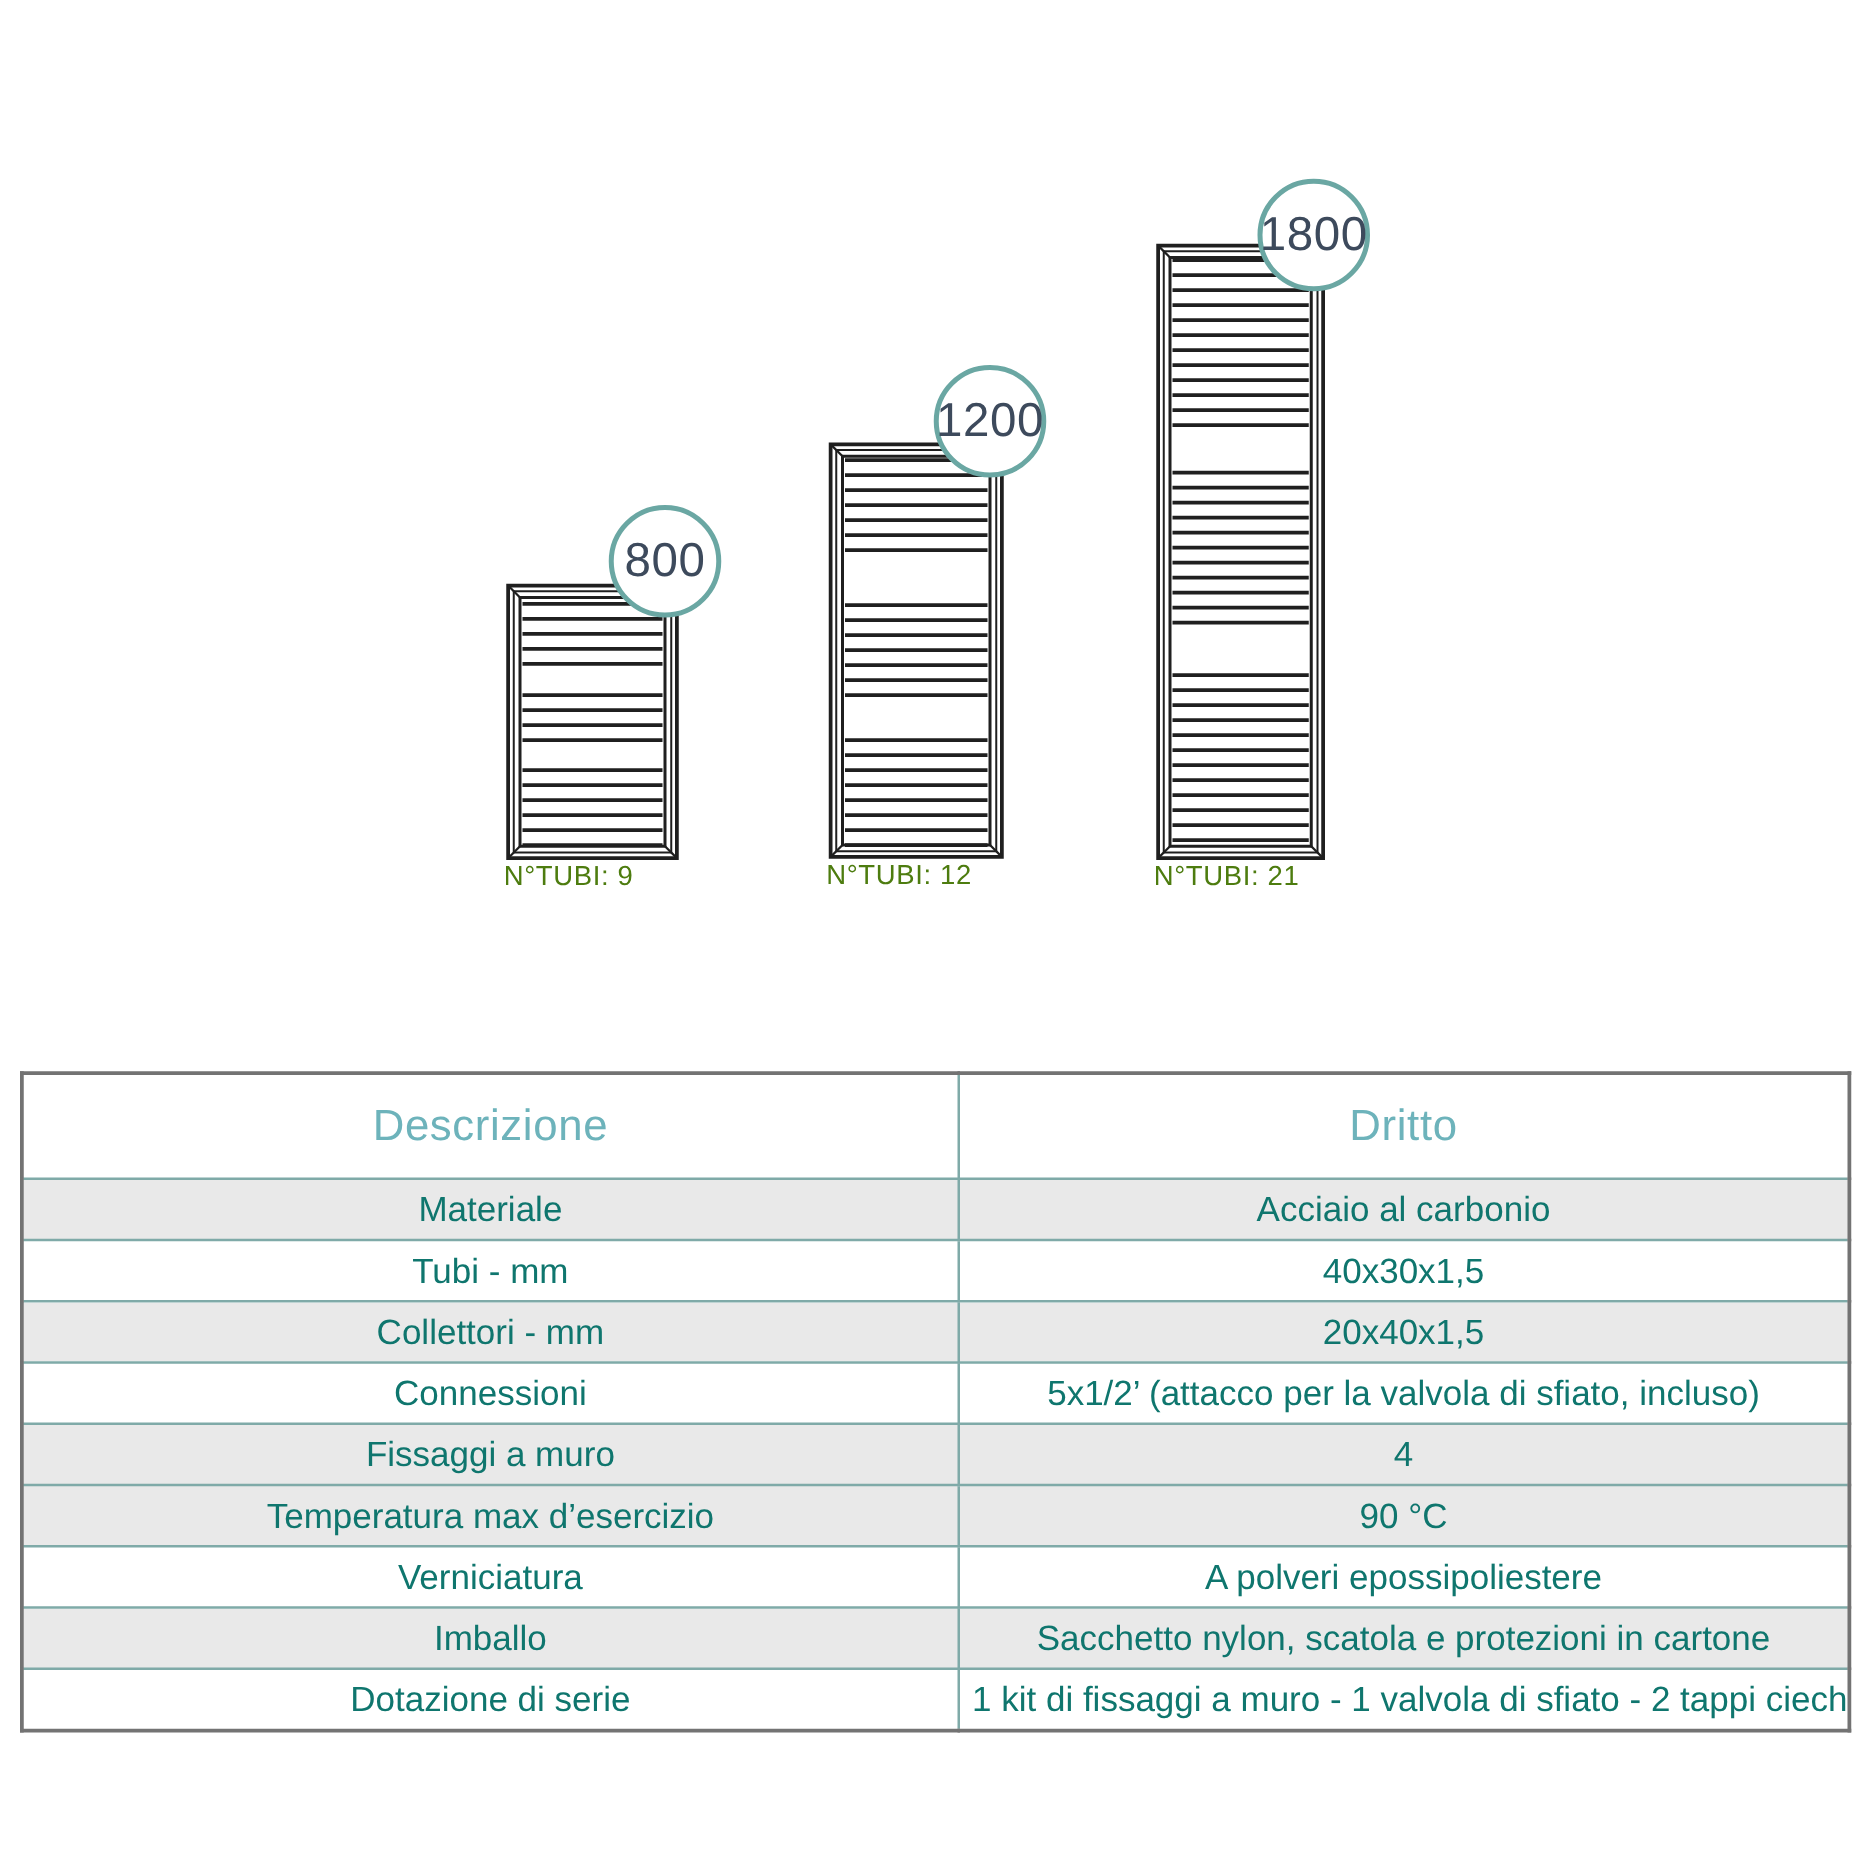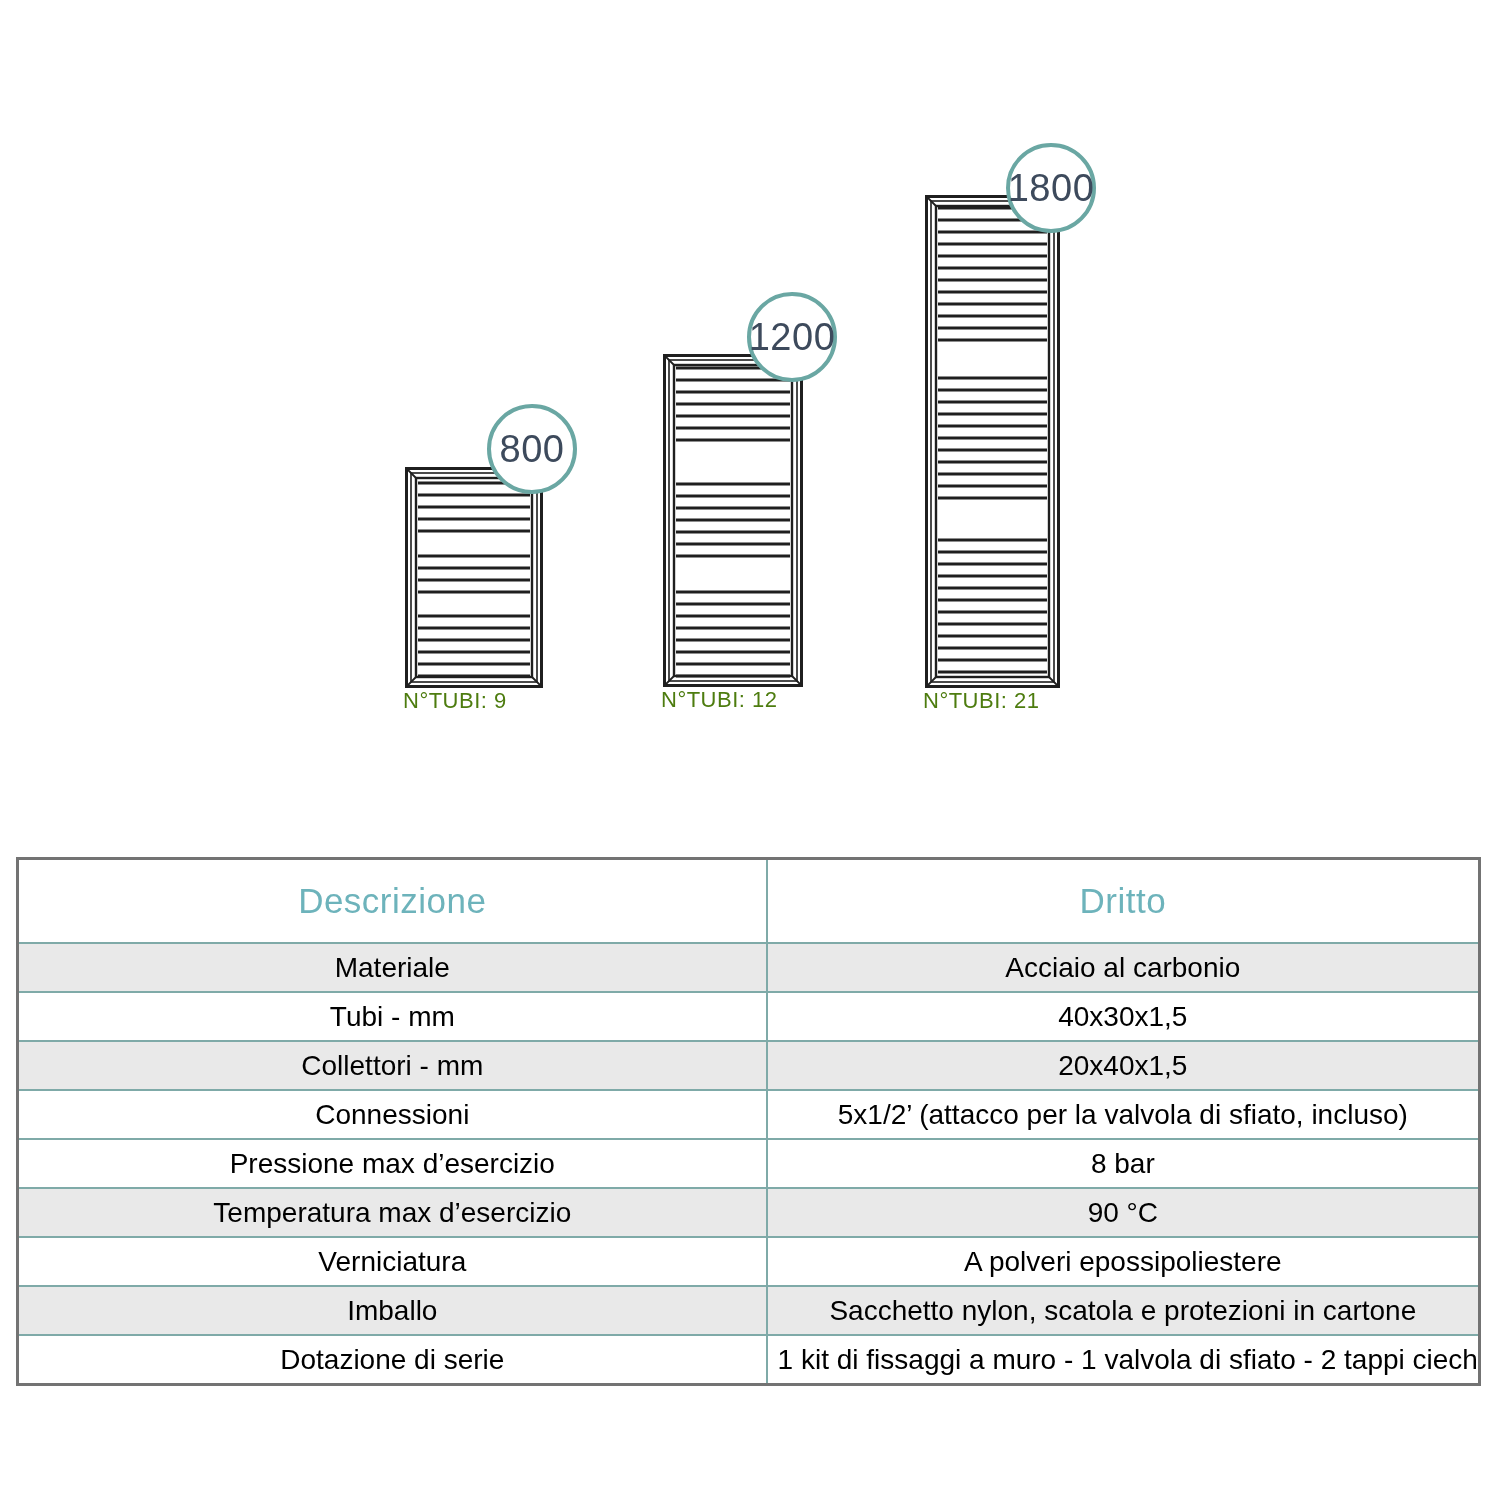--- a/index.html
+++ b/index.html
@@ -36,21 +36,21 @@
     margin-top:31px;
   }
   table.spec td{
     border:2px solid #7faaa8;text-align:center;vertical-align:middle;
     padding:0 10px;overflow:hidden;white-space:nowrap;
   }
   td.hdr{
     height:82px;background:#ffffff;color:#6db3bb;
     font-size:35px;letter-spacing:0.5px;
   }
-  tr.data td{height:47px;font-size:28px;color:#000000;background:#ffffff;}
+  tr.data td{height:47px;font-size:28px;color:#0f766e;background:#ffffff;}
   tr.data.alt td{background:#e9e9e9;}
   td.col-label{width:49.7%;}
 </style>
 </head>
 <body>
 
 <div class="diagram">
 
   <div class="radiator" id="rad-0">
     <svg width="138" height="221" viewBox="0 0 138 221">
@@ -191,23 +191,23 @@
         <td>40x30x1,5</td>
       </tr>
       <tr class="data alt">
         <td class="col-label">Collettori - mm</td>
         <td>20x40x1,5</td>
       </tr>
       <tr class="data">
         <td class="col-label">Connessioni</td>
         <td>5x1/2’ (attacco per la valvola di sfiato, incluso)</td>
       </tr>
-      <tr class="data">
-        <td class="col-label">Pressione max d’esercizio</td>
-        <td>8 bar</td>
+      <tr class="data alt">
+        <td class="col-label">Fissaggi a muro</td>
+        <td>4</td>
       </tr>
       <tr class="data alt">
         <td class="col-label">Temperatura max d’esercizio</td>
         <td>90 °C</td>
       </tr>
       <tr class="data">
         <td class="col-label">Verniciatura</td>
         <td>A polveri epossipoliestere</td>
       </tr>
       <tr class="data alt">

